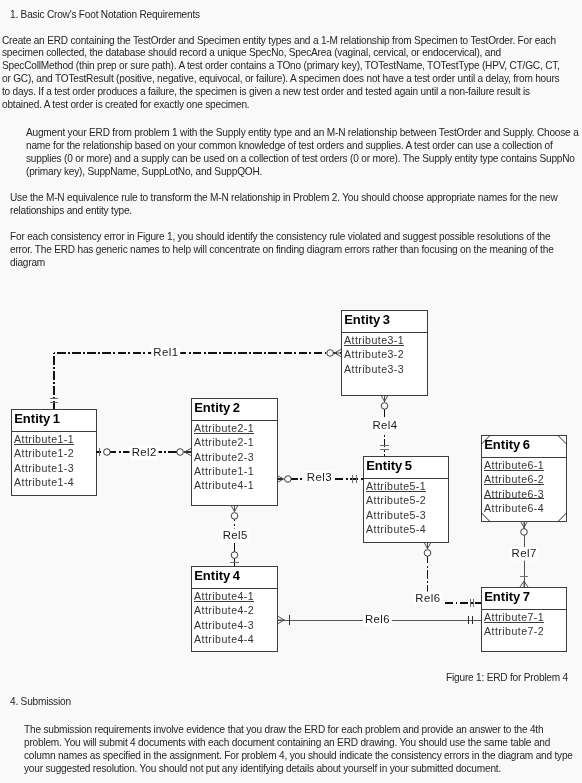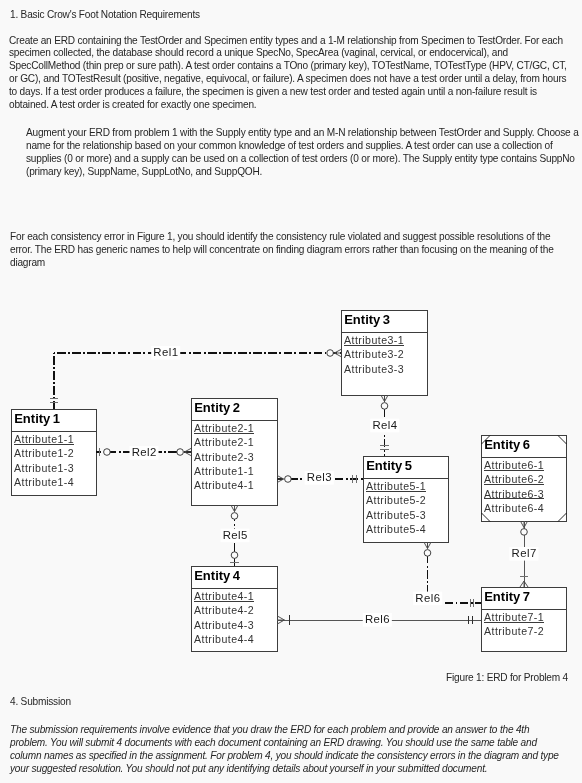--- a/index.html
+++ b/index.html
@@ -5,27 +5,27 @@
 <style>
   html,body{margin:0;padding:0;}
   body{
     width:582px;height:783px;background:#f9f9f9;
     font-family:"Liberation Sans", sans-serif;
     color:#262626;overflow:hidden;
   }
   .page{position:relative;width:530px;height:783px;}
   .txt{position:absolute;font-size:10.1px;line-height:12.85px;letter-spacing:-0.2px;width:558px;}
   #heading1{left:10px;top:9px;}
-  #para1{left:9px;top:34.5px;}
+  #para1{left:2px;top:34.5px;}
   #para2{left:26px;top:127px;}
   #para3{left:10px;top:192.2px;}
   #para4{left:10px;top:231.1px;}
   #figcaption{left:10px;top:671.7px;text-align:right;}
   #heading2{left:10px;top:696px;}
-  #para5{left:10px;top:724.3px;font-style:italic;}
+  #para5{left:24px;top:724.3px;}
 
   
   #diagram{position:absolute;left:0;top:0;width:582px;height:783px;display:block;}
   .ent-box{fill:#ffffff;stroke:#3d3d3d;stroke-width:1;shape-rendering:crispEdges;}
   .ent-div{stroke:#3d3d3d;stroke-width:1;shape-rendering:crispEdges;}
   .ent-corner{stroke:#111111;stroke-width:0.9;fill:none;}
   .ent-title{font-family:"Liberation Sans",sans-serif;font-size:13px;font-weight:bold;word-spacing:-1.2px;fill:#000;}
   .ent-attr{font-family:"Liberation Sans",sans-serif;font-size:10.6px;letter-spacing:0.45px;fill:#333333;}
   .attr-ul{stroke:#3a3a3a;stroke-width:1;shape-rendering:crispEdges;}
   .rel-line{stroke:#555555;stroke-width:1;fill:none;shape-rendering:crispEdges;}
@@ -38,20 +38,21 @@
   .rel-label{font-family:"Liberation Sans",sans-serif;font-size:11.4px;letter-spacing:0.42px;fill:#1a1a1a;}
   .rel-label-bg{fill:#ffffff;}
 </style>
 </head>
 <body>
 
 <div class="page">
   <div class="txt" id="heading1">1. Basic Crow's Foot Notation Requirements</div>
   <div class="txt" id="para1">Create an ERD containing the TestOrder and Specimen entity types and a 1-M relationship from Specimen to TestOrder. For each specimen collected, the database should record a unique SpecNo, SpecArea (vaginal, cervical, or endocervical), and SpecCollMethod (thin prep or sure path). A test order contains a TOno (primary key), TOTestName, TOTestType (HPV, CT/GC, CT, or GC), and TOTestResult (positive, negative, equivocal, or failure). A specimen does not have a test order until a delay, from hours to days. If a test order produces a failure, the specimen is given a new test order and tested again until a non-failure result is obtained. A test order is created for exactly one specimen.</div>
   <div class="txt" id="para2">Augment your ERD from problem 1 with the Supply entity type and an M-N relationship between TestOrder and Supply. Choose a name for the relationship based on your common knowledge of test orders and supplies. A test order can use a collection of supplies (0 or more) and a supply can be used on a collection of test orders (0 or more). The Supply entity type contains SuppNo (primary key), SuppName, SuppLotNo, and SuppQOH.</div>
+  <div class="txt" id="para3">Use the M-N equivalence rule to transform the M-N relationship in Problem 2. You should choose appropriate names for the new relationships and entity type.</div>
   <div class="txt" id="para4">For each consistency error in Figure 1, you should identify the consistency rule violated and suggest possible resolutions of the error. The ERD has generic names to help will concentrate on finding diagram errors rather than focusing on the meaning of the diagram</div>
 
   <svg id="diagram" width="582" height="783" viewBox="0 0 582 783">
       <g>
         <rect x="11.5" y="409.5" width="85" height="86" class="ent-box"></rect>
         <line x1="11.5" y1="431.5" x2="96.5" y2="431.5" class="ent-div"></line>
         <text x="14.2" y="423" class="ent-title">Entity 1</text>
         <text x="14" y="443.2" class="ent-attr">Attribute1-1</text>
         <line x1="13.6" y1="444.5" x2="74.271875" y2="444.5" class="attr-ul"></line>
         <text x="14" y="457.4" class="ent-attr">Attribute1-2</text>

